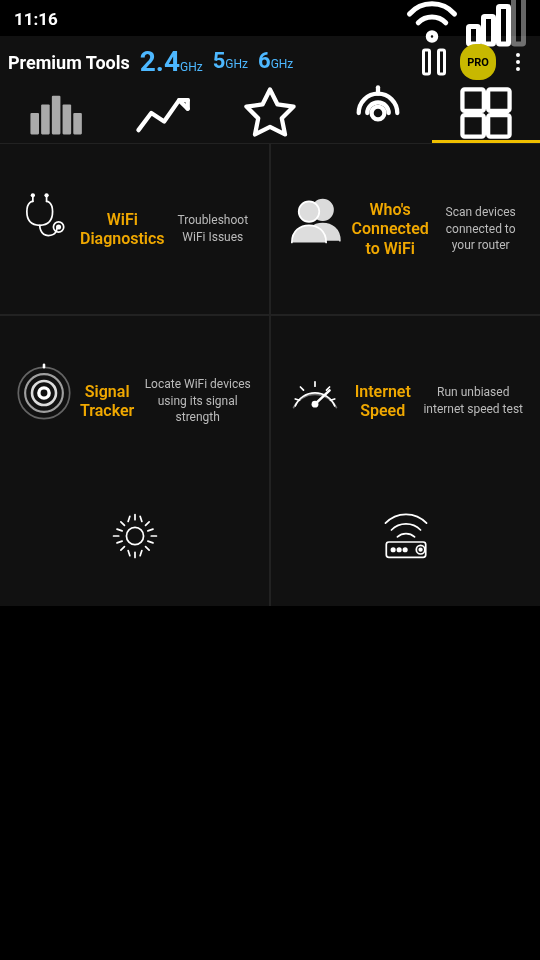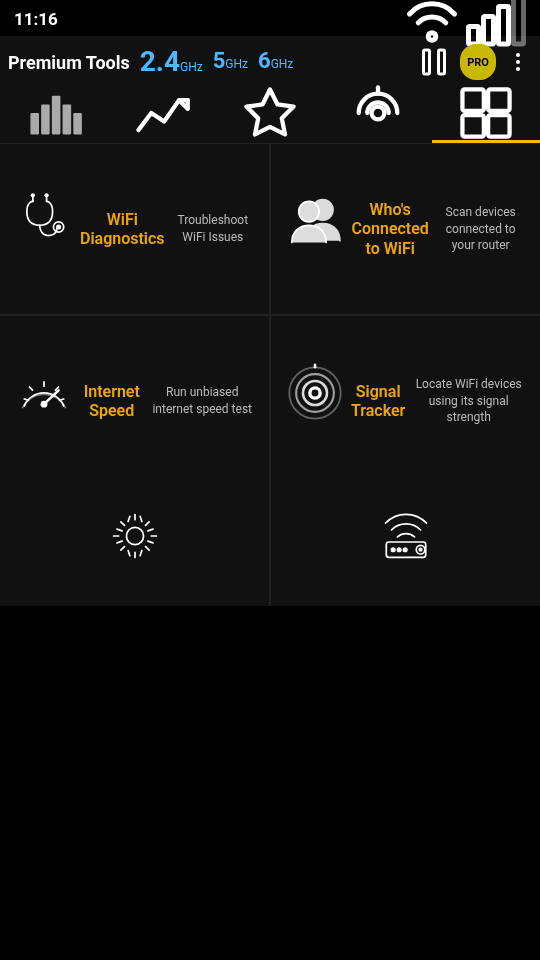--- a/index.html
+++ b/index.html
@@ -367,51 +367,51 @@
         <circle cx="28" cy="24" r="12" fill="#ddd"></circle>
         <path d="M8 60 C8 46 18 40 28 40 C38 40 48 46 48 60" fill="#ddd"></path>
       </svg>
     </div>
     <span class="cell-title">Who's Connected to WiFi</span>
     <span class="cell-desc">Scan devices connected to your router</span>
   </div>
 
   <div class="grid-cell">
     <div class="cell-icon">
+      <svg width="70" height="70" viewBox="0 0 70 70" fill="none" stroke="#fff" stroke-linecap="round" stroke-linejoin="round">
+        <circle cx="35" cy="35" r="6" stroke-width="4"></circle>
+        <circle cx="35" cy="35" r="14" stroke-width="3" opacity="0.85"></circle>
+        <circle cx="35" cy="35" r="22" stroke-width="2.5" opacity="0.6"></circle>
+        <circle cx="35" cy="35" r="30" stroke-width="2" opacity="0.35"></circle>
+
+        <line x1="35" y1="5" x2="35" y2="2" stroke-width="3"></line>
+      </svg>
+    </div>
+    <span class="cell-title">Signal Tracker</span>
+    <span class="cell-desc">Locate WiFi devices using its signal strength</span>
+  </div>
+
+  <div class="grid-cell">
+    <div class="cell-icon">
       <svg width="70" height="70" viewBox="0 0 70 70" fill="none" stroke="#fff" stroke-width="3" stroke-linecap="round" stroke-linejoin="round">
         <path d="M12 50 A25 25 0 0 1 58 50"></path>
         <path d="M10 52 A28 28 0 0 1 60 52" stroke="#fff" stroke-width="2" opacity="0.4"></path>
 
         <line x1="35" y1="22" x2="35" y2="27"></line>
         <line x1="18" y1="28" x2="21.6" y2="31.6"></line>
         <line x1="52" y1="28" x2="48.4" y2="31.6"></line>
         <line x1="12" y1="42" x2="17" y2="43.5"></line>
         <line x1="58" y1="42" x2="53" y2="43.5"></line>
 
         <line x1="35" y1="48" x2="52" y2="32" stroke="#fff" stroke-width="3"></line>
         <circle cx="35" cy="48" r="4" fill="#fff" stroke="none"></circle>
       </svg>
     </div>
     <span class="cell-title">Internet Speed</span>
     <span class="cell-desc">Run unbiased internet speed test</span>
-  </div>
-
-  <div class="grid-cell">
-    <div class="cell-icon">
-      <svg width="70" height="70" viewBox="0 0 70 70" fill="none" stroke="#fff" stroke-linecap="round" stroke-linejoin="round">
-        <circle cx="35" cy="35" r="6" stroke-width="4"></circle>
-        <circle cx="35" cy="35" r="14" stroke-width="3" opacity="0.85"></circle>
-        <circle cx="35" cy="35" r="22" stroke-width="2.5" opacity="0.6"></circle>
-        <circle cx="35" cy="35" r="30" stroke-width="2" opacity="0.35"></circle>
-
-        <line x1="35" y1="5" x2="35" y2="2" stroke-width="3"></line>
-      </svg>
-    </div>
-    <span class="cell-title">Signal Tracker</span>
-    <span class="cell-desc">Locate WiFi devices using its signal strength</span>
   </div>
 
 </div>
 
 <div class="grid-bottom">
   <div class="grid-cell-partial">
     <div>
       <svg width="70" height="70" viewBox="0 0 70 70" fill="none" stroke="#fff" stroke-width="3" stroke-linecap="round" stroke-linejoin="round">
         <circle cx="35" cy="35" r="10"></circle>
         <path d="M35 10 L35 16 M35 54 L35 60 M10 35 L16 35 M54 35 L60 35 M18.5 18.5 L22.7 22.7 M47.3 47.3 L51.5 51.5 M51.5 18.5 L47.3 22.7 M22.7 47.3 L18.5 51.5"></path>

